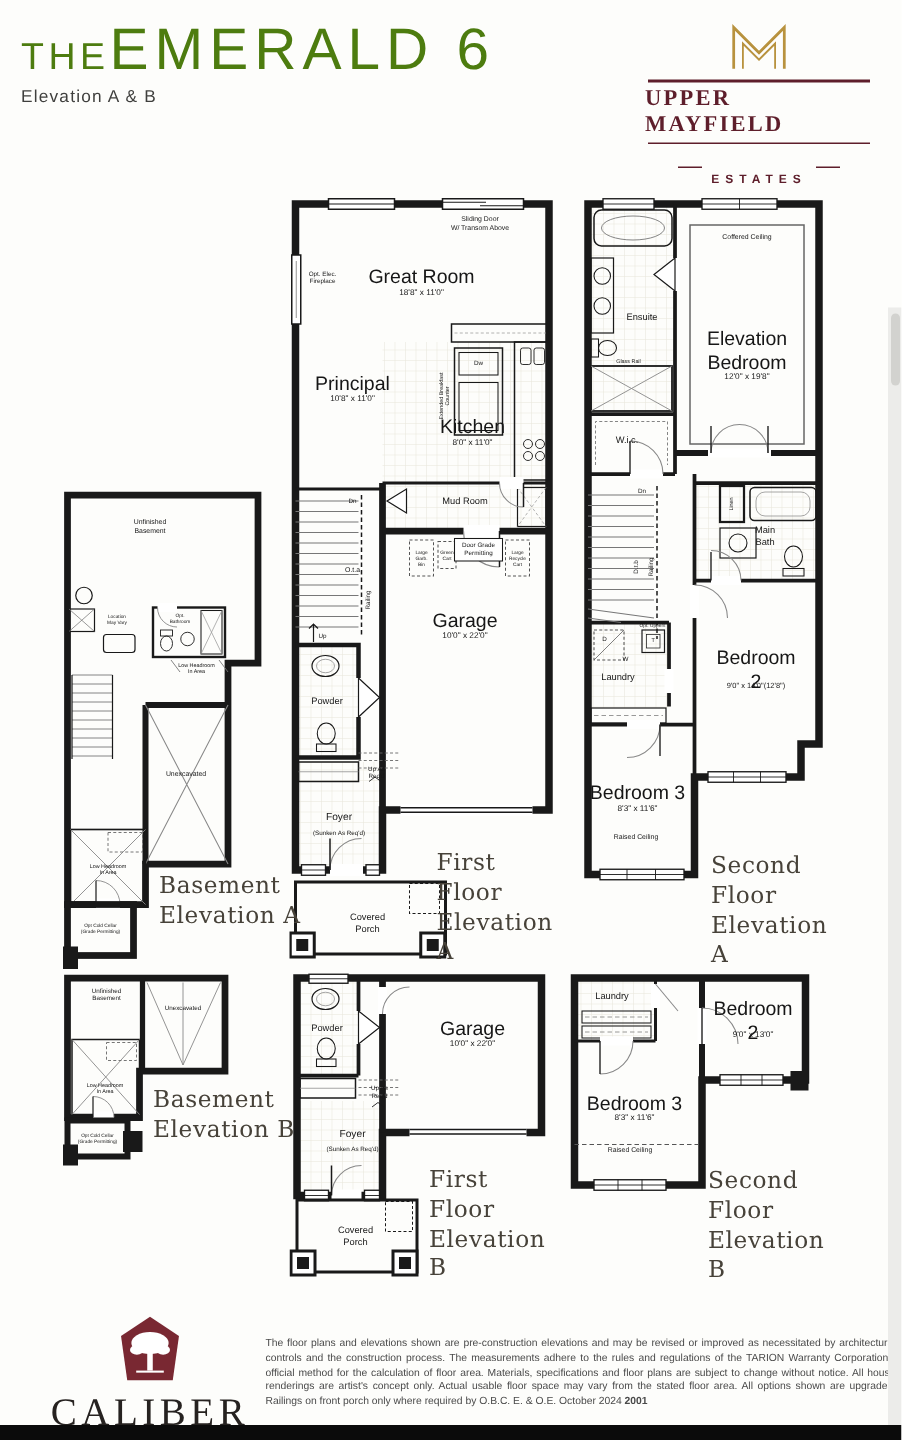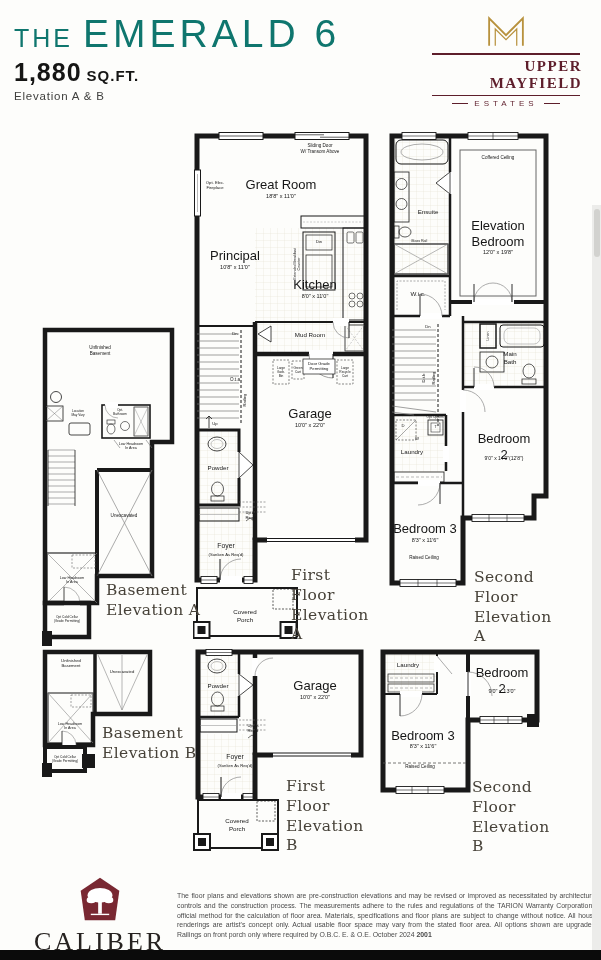--- a/index.html
+++ b/index.html
@@ -1,36 +1,36 @@
 <!DOCTYPE html>
 <html><head>
 <meta charset="utf-8">
 <style>
   html,body{margin:0;padding:0;}
   body{width:601px;height:960px;background:#fff;font-family:"Liberation Sans",sans-serif;}
   #sheet{position:relative;width:601px;height:960px;background:#fdfdfb;overflow:hidden;}
 
   
   .title-block{position:absolute;left:14px;top:12px;}
-  .title-line{display:flex;align-items:baseline;gap:10px;color:#0f766e;}
+  .title-line{display:flex;align-items:baseline;color:#4d7c0f;}
   .title-the{font-size:25px;letter-spacing:3px;font-weight:400;}
   .title-name{font-size:39px;letter-spacing:4px;font-weight:400;}
   .sqft-line{margin-top:2px;display:flex;align-items:baseline;gap:5px;color:#151514;}
   .sqft-num{font-size:25px;font-weight:bold;letter-spacing:1px;}
   .sqft-unit{font-size:15px;font-weight:bold;letter-spacing:1px;}
   .elev{margin-top:3px;font-size:11.5px;color:#3f3f3d;letter-spacing:.8px;}
 
-  .brand{position:absolute;left:430px;top:10px;width:152px;text-align:right;}
+  .brand{position:absolute;left:430px;top:10px;width:152px;text-align:left;}
   .brand svg{display:block;margin:0 auto;}
   .brand-rule{height:1.5px;background:#5e1e2b;margin:5px 2px 0 2px;}
   .brand-name{margin-top:3px;font-family:"Liberation Serif",serif;font-weight:bold;font-size:15px;letter-spacing:1.5px;color:#5e1e2b;}
   .brand-rule2{height:1.2px;background:#5e1e2b;margin:3px 2px 0 2px;}
   .brand-sub-row{margin-top:3px;display:flex;align-items:center;justify-content:center;gap:6px;color:#5e1e2b;}
   .brand-sub-row .dash{width:16px;height:1px;background:#5e1e2b;}
-  .brand-sub{font-size:8px;font-weight:normal;letter-spacing:4px;}
+  .brand-sub{font-size:8px;font-weight:bold;letter-spacing:4px;margin-top:16px;}
 
   
   .plan{position:absolute;}
   .plan svg{position:absolute;left:0;top:0;}
   .lb{position:absolute;transform:translate(-50%,-50%);font-family:"Liberation Sans",sans-serif;color:#161616;text-align:center;white-space:pre-line;line-height:1.25;}
   .v{transform:translate(-50%,-50%) rotate(-90deg);}
   .s3{font-size:3.2px;}.s35{font-size:3.6px;}.s4{font-size:4.2px;}.s45{font-size:4.6px;}
   .s5{font-size:5px;}.s6{font-size:6.2px;}.s65{font-size:6.8px;}
   .rm{font-size:13px;}
   .dm{font-size:5.5px;}
@@ -50,24 +50,20 @@
 </style>
 </head>
 <body>
 
 <div id="sheet">
 
   <div class="title-block">
     <div class="title-line">
       <span class="title-the">THE</span>
       <span class="title-name">EMERALD 6</span>
-    </div>
-    <div class="sqft-line">
-      <span class="sqft-num">1,880</span>
-      <span class="sqft-unit">SQ.FT.</span>
     </div>
     <div class="elev">Elevation A &amp; B</div>
   </div>
 
   <div class="brand">
     <svg width="46" height="38" viewBox="0 0 60 48">
       <g fill="none" stroke="#b8923e">
         <path d="M8 46 V10 L30 32 L52 10 V46" stroke-width="2.4"></path>
         <path d="M16 46 V24 L30 38 L44 24 V46" stroke-width="1.6"></path>
       </g>

